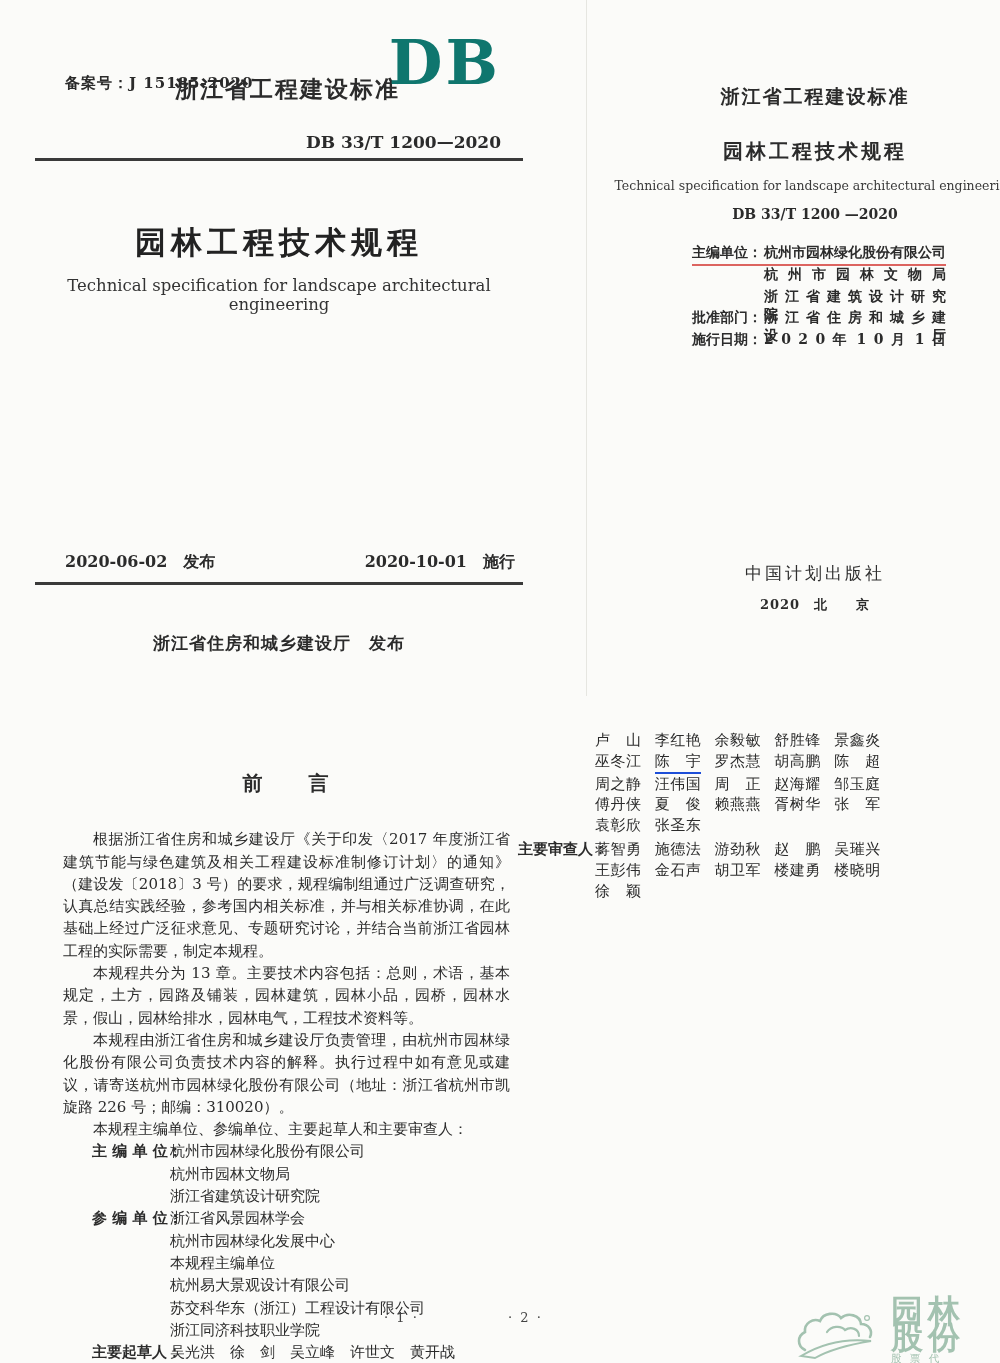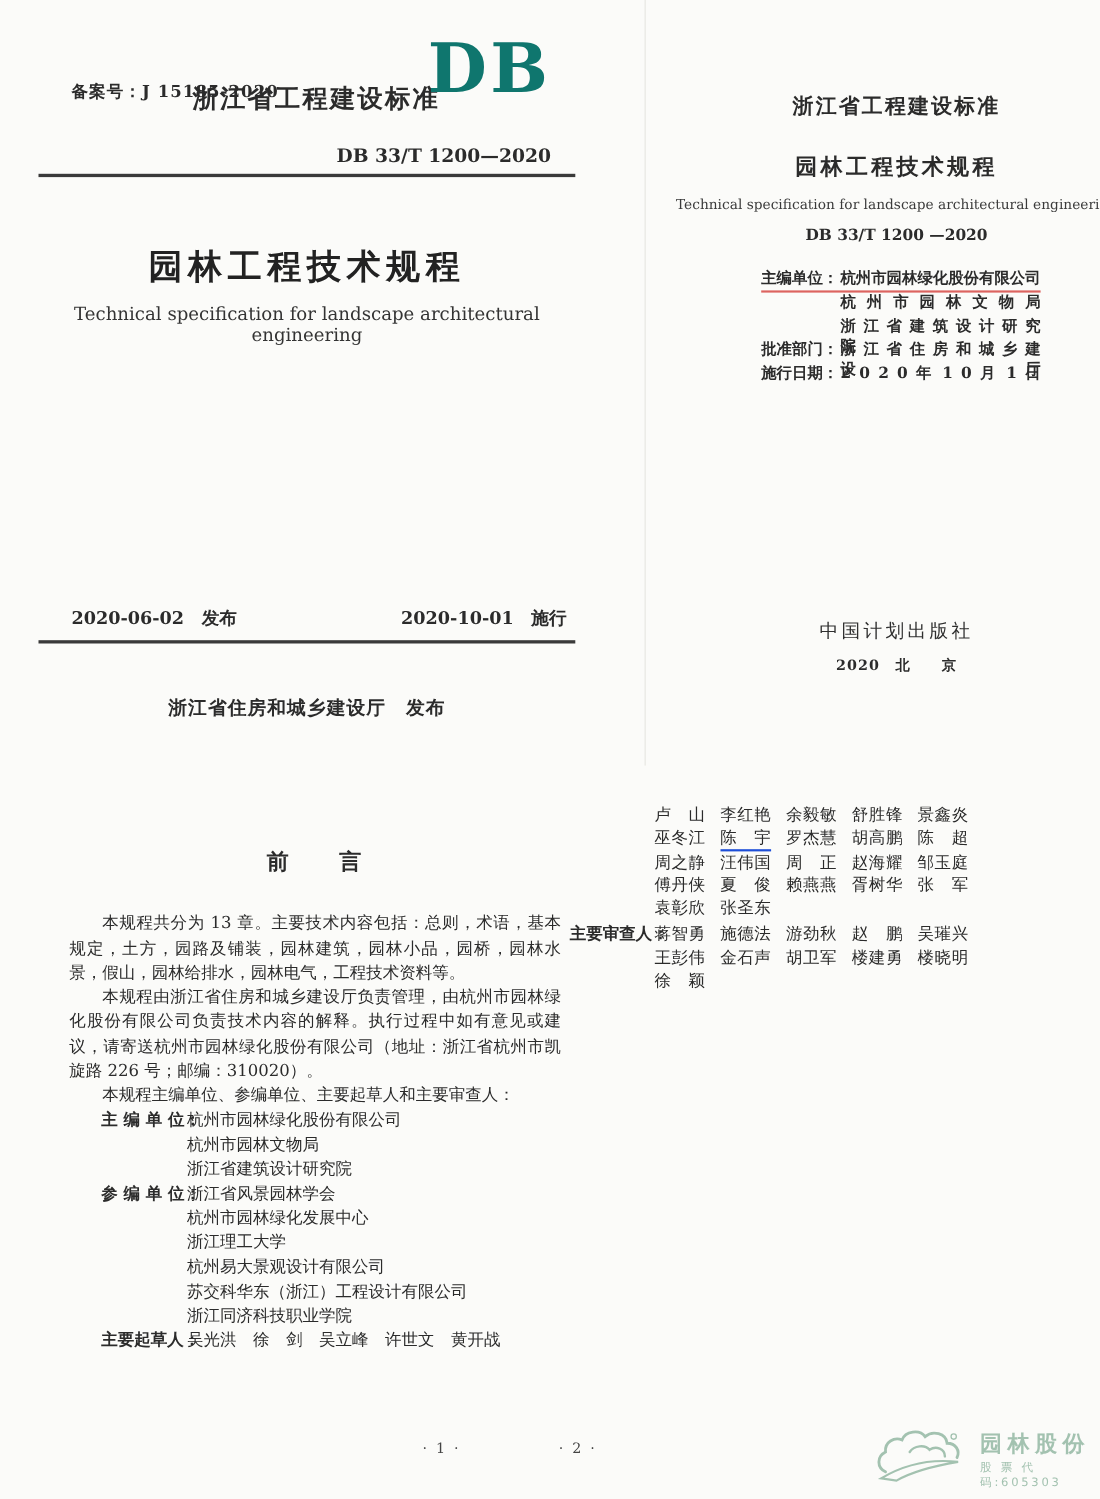--- a/index.html
+++ b/index.html
@@ -59,21 +59,21 @@
   .rev-label { display:inline-block; width:77px; font-weight:bold; flex:none; }
   .rev-label.empty { font-weight:normal; }
   
   .page-num { position:absolute; font-size:13px; color:#444; letter-spacing:2px; }
   .page-num-1 { left:384px; top:1310px; }
   .page-num-2 { left:508px; top:1310px; }
   
   .brand { position:absolute; left:793px; top:1298px; display:flex; align-items:center; gap:10px; }
   .brand-icon { flex:none; }
   .brand-text { display:flex; flex-direction:column; }
-  .brand-name { font-family:"DejaVu Sans","Liberation Sans",sans-serif; font-size:20px; font-weight:bold; letter-spacing:5px; color:#a3c2b0; line-height:26px; }
+  .brand-name { font-family:"DejaVu Sans","Liberation Sans",sans-serif; font-size:32px; font-weight:bold; letter-spacing:5px; color:#a3c2b0; line-height:26px; }
   .brand-stock { font-family:"DejaVu Sans","Liberation Sans",sans-serif; font-size:10.5px; letter-spacing:2.5px; color:#a3c2b0; margin-top:2px; }
 </style>
 </head>
 <body>
 
 <div class="page-edge"></div>
 
 <div class="cover">
   <div class="record-no">备案号：J 15185-2020</div>
   <div class="cover-std-type">浙江省工程建设标准</div>
@@ -116,20 +116,21 @@
       <span class="ed-label">施行日期：</span>
       <span class="ed-value">2 0 2 0 年 1 0 月 1 日</span>
     </div>
   </div>
   <div class="press">中国计划出版社</div>
   <div class="press-line2">2020　北　　京</div>
 </div>
 
 <div class="preface">
   <div class="pf-heading">前　　言</div>
+  <p>根据浙江省住房和城乡建设厅《关于印发〈2017 年度浙江省建筑节能与绿色建筑及相关工程建设标准制修订计划〉的通知》（建设发〔2018〕3 号）的要求，规程编制组通过广泛调查研究，认真总结实践经验，参考国内相关标准，并与相关标准协调，在此基础上经过广泛征求意见、专题研究讨论，并结合当前浙江省园林工程的实际需要，制定本规程。</p>
   <p>本规程共分为 13 章。主要技术内容包括：总则，术语，基本规定，土方，园路及铺装，园林建筑，园林小品，园桥，园林水景，假山，园林给排水，园林电气，工程技术资料等。</p>
   <p>本规程由浙江省住房和城乡建设厅负责管理，由杭州市园林绿化股份有限公司负责技术内容的解释。执行过程中如有意见或建议，请寄送杭州市园林绿化股份有限公司（地址：浙江省杭州市凯旋路 226 号；邮编：310020）。</p>
   <p>本规程主编单位、参编单位、主要起草人和主要审查人：</p>
   <div class="unit-list">
     <div class="u-line">
       <span class="u-label">主 编 单 位：</span>
       <span class="u-value">杭州市园林绿化股份有限公司</span>
     </div>
     <div class="u-line">
       <span class="u-label"></span>
@@ -142,21 +143,21 @@
     <div class="u-line">
       <span class="u-label">参 编 单 位：</span>
       <span class="u-value">浙江省风景园林学会</span>
     </div>
     <div class="u-line">
       <span class="u-label"></span>
       <span class="u-value">杭州市园林绿化发展中心</span>
     </div>
     <div class="u-line">
       <span class="u-label"></span>
-      <span class="u-value">浙江理工大学</span>
+      <span class="u-value">本规程主编单位</span>
     </div>
     <div class="u-line">
       <span class="u-label"></span>
       <span class="u-value">杭州易大景观设计有限公司</span>
     </div>
     <div class="u-line">
       <span class="u-label"></span>
       <span class="u-value">苏交科华东（浙江）工程设计有限公司</span>
     </div>
     <div class="u-line">

